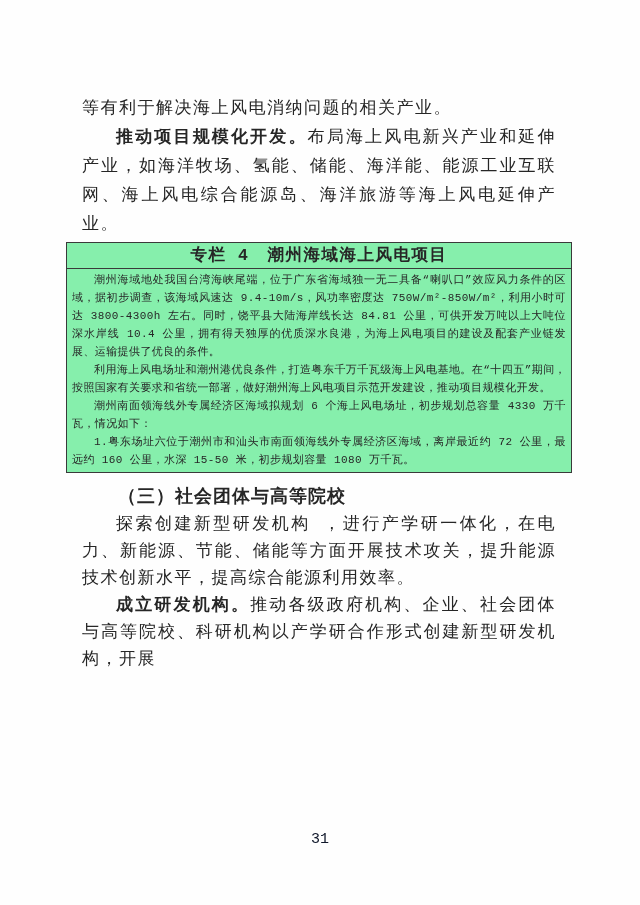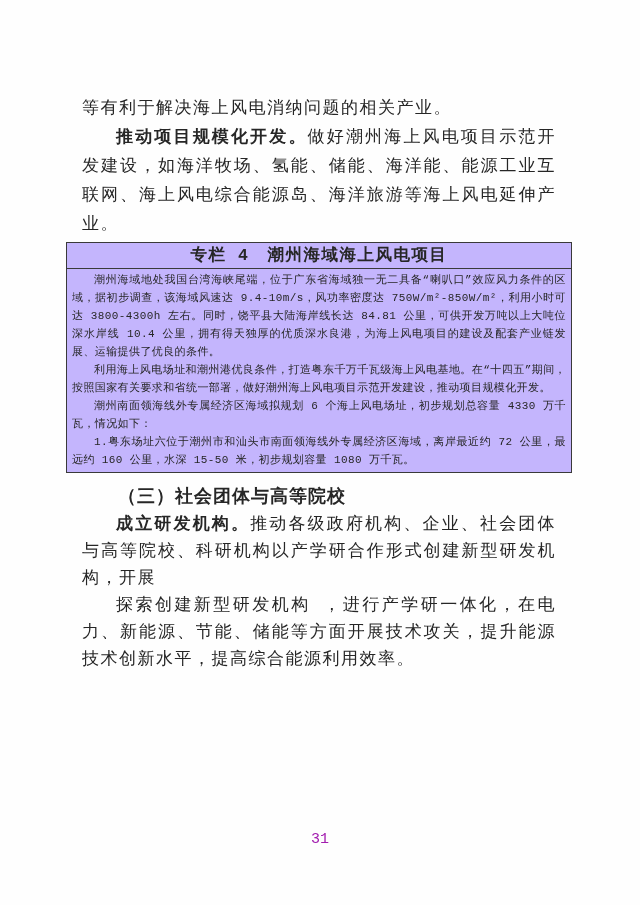--- a/index.html
+++ b/index.html
@@ -22,21 +22,21 @@
     text-align: justify;
     text-justify: inter-ideograph;
     letter-spacing: 1.5px;
     margin: 0 16px;
   }
   .indent { text-indent: 2em; }
   .lead { font-weight: bold; }
   .column-box {
     margin-top: 3px;
     border: 1.5px solid #3a3a3a;
-    background: #c4b5fd;
+    background: #86efac;
   }
   .box-title {
     font-size: 16.5px;
     font-weight: bold;
     text-align: center;
     letter-spacing: 1.5px;
     line-height: 24px;
     padding-top: 1px;
     border-bottom: 1.5px solid #3a3a3a;
   }
@@ -66,47 +66,47 @@
     text-justify: inter-ideograph;
     letter-spacing: 1.5px;
     margin: 0 16px;
   }
   .page-number {
     position: absolute;
     left: 0; right: 0;
     top: 831px;
     text-align: center;
     font-size: 15px;
-    color: #a21caf;
+    color: #0f172a;
   }
 </style>
 </head>
 <body>
 
 <div class="page">
 
   <p class="body-text">等有利于解决海上风电消纳问题的相关产业。</p>
 
   <p class="body-text indent">
-    <span class="lead">推动项目规模化开发。</span><span>做好潮州海上风电项目示范开发建设，如海洋牧场、氢能、储能、海洋能、能源工业互联网、海上风电综合能源岛、海洋旅游等海上风电延伸产业。</span>
+    <span class="lead">推动项目规模化开发。</span><span>布局海上风电新兴产业和延伸产业，如海洋牧场、氢能、储能、海洋能、能源工业互联网、海上风电综合能源岛、海洋旅游等海上风电延伸产业。</span>
   </p>
 
   <div class="column-box">
     <div class="box-title">专栏 4　潮州海域海上风电项目</div>
     <div class="box-body">
       <p>潮州海域地处我国台湾海峡尾端，位于广东省海域独一无二具备“喇叭口”效应风力条件的区域，据初步调查，该海域风速达 9.4-10m/s，风功率密度达 750W/m²-850W/m²，利用小时可达 3800-4300h 左右。同时，饶平县大陆海岸线长达 84.81 公里，可供开发万吨以上大吨位深水岸线 10.4 公里，拥有得天独厚的优质深水良港，为海上风电项目的建设及配套产业链发展、运输提供了优良的条件。</p>
       <p>利用海上风电场址和潮州港优良条件，打造粤东千万千瓦级海上风电基地。在“十四五”期间，按照国家有关要求和省统一部署，做好潮州海上风电项目示范开发建设，推动项目规模化开发。</p>
       <p>潮州南面领海线外专属经济区海域拟规划 6 个海上风电场址，初步规划总容量 4330 万千瓦，情况如下：</p>
       <p>1.粤东场址六位于潮州市和汕头市南面领海线外专属经济区海域，离岸最近约 72 公里，最远约 160 公里，水深 15-50 米，初步规划容量 1080 万千瓦。</p>
     </div>
   </div>
 
   <h3 class="section-heading">（三）社会团体与高等院校</h3>
 
+  <p class="body-text-lower indent">探索创建新型研发机构 ，进行产学研一体化，在电力、新能源、节能、储能等方面开展技术攻关，提升能源技术创新水平，提高综合能源利用效率。</p>
+
   <p class="body-text-lower indent">
     <span class="lead">成立研发机构。</span><span>推动各级政府机构、企业、社会团体与高等院校、科研机构以产学研合作形式创建新型研发机构，开展</span>
   </p>
-
-  <p class="body-text-lower indent">探索创建新型研发机构 ，进行产学研一体化，在电力、新能源、节能、储能等方面开展技术攻关，提升能源技术创新水平，提高综合能源利用效率。</p>
 
   <div class="page-number">31</div>
 
 </div>
 
 </body></html>

